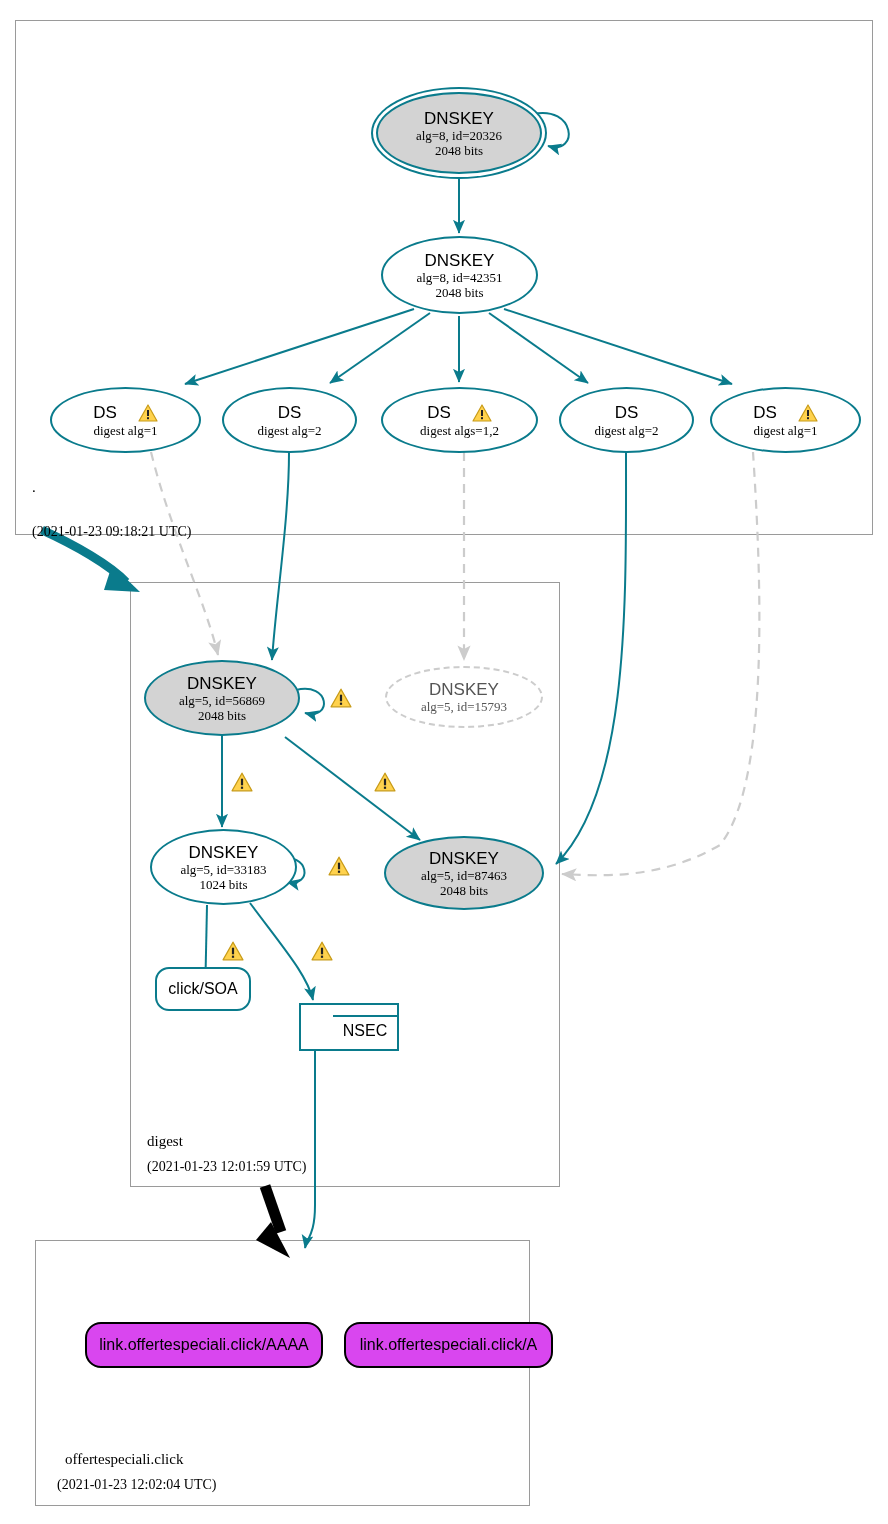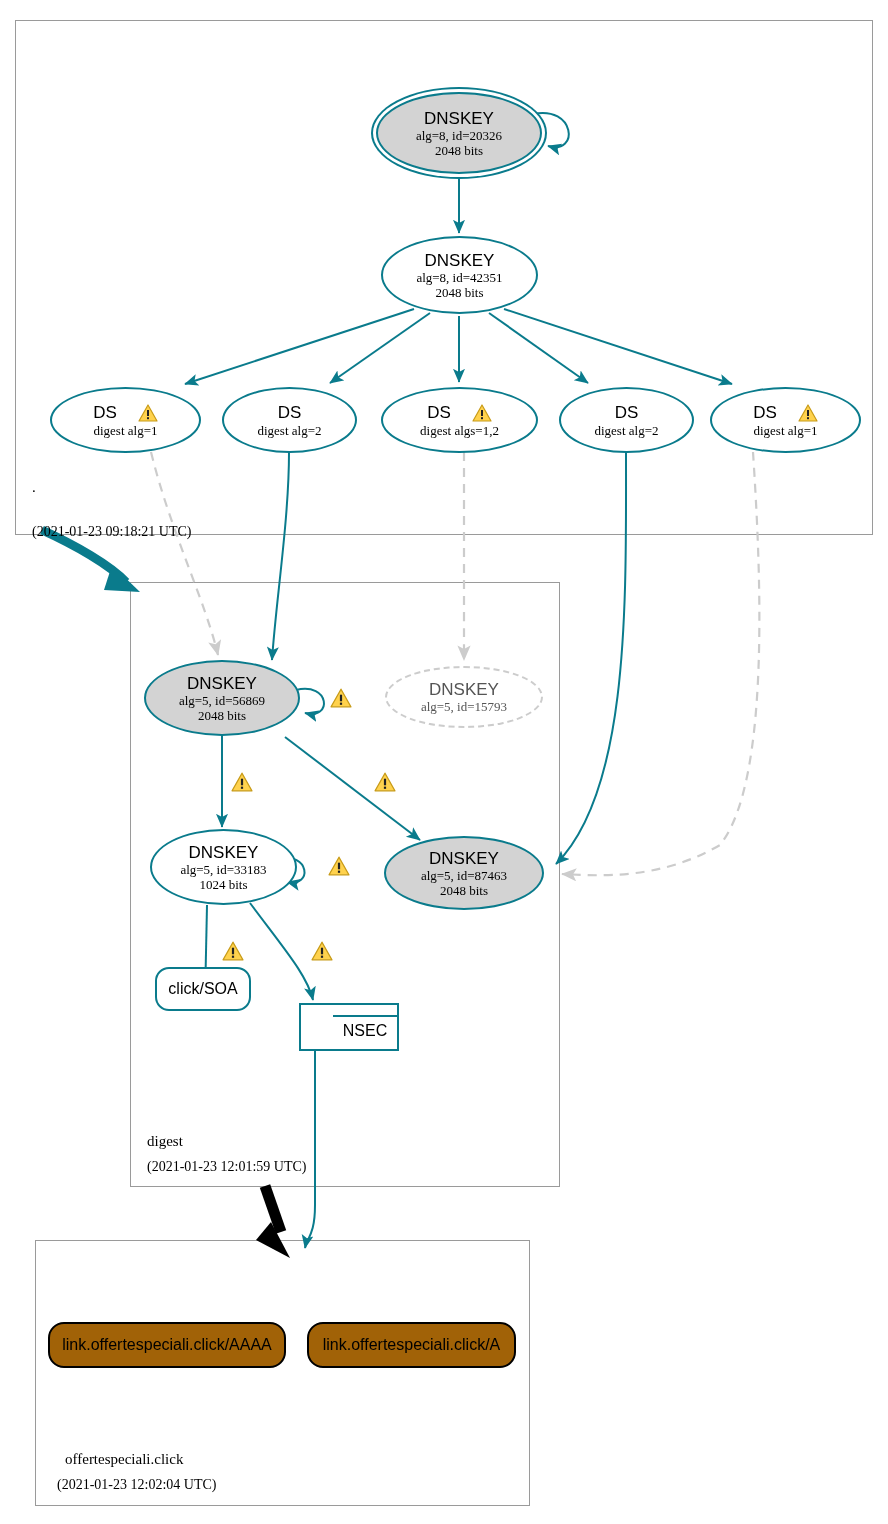--- a/index.html
+++ b/index.html
@@ -95,23 +95,24 @@
   .rrset-round {
     border: 2px solid #0a7b8c;
     border-radius: 14px;
     background: #ffffff;
     font-family: "Liberation Sans", sans-serif;
     font-size: 16px;
   }
   .rrset-black {
     border: 2px solid #000000;
     border-radius: 16px;
-    background: #a16207;
+    background: #d946ef;
     font-family: "Liberation Sans", sans-serif;
     font-size: 16px;
+    margin-left: 37px;
   }
   .nsec-box {
     border: 2px solid #0a7b8c;
     background: #ffffff;
     font-family: "Liberation Sans", sans-serif;
     font-size: 16px;
     display: block;
     padding: 0;
   }
   .nsec-top {

